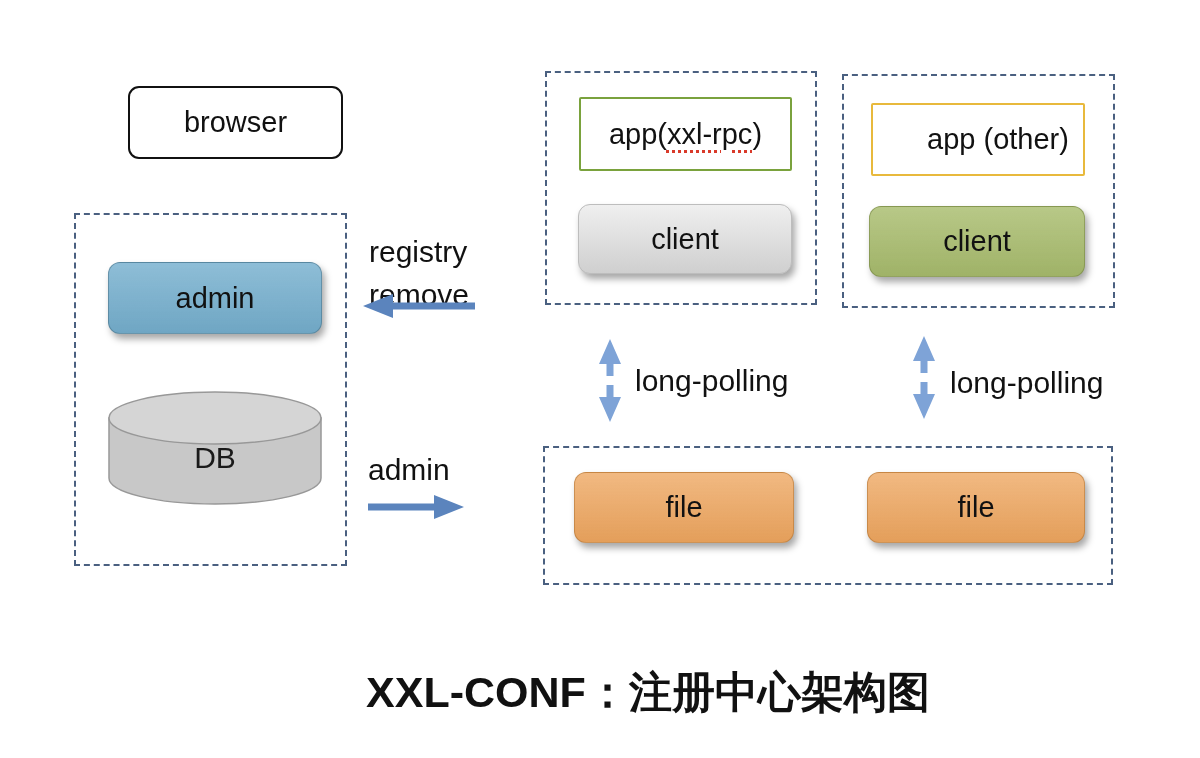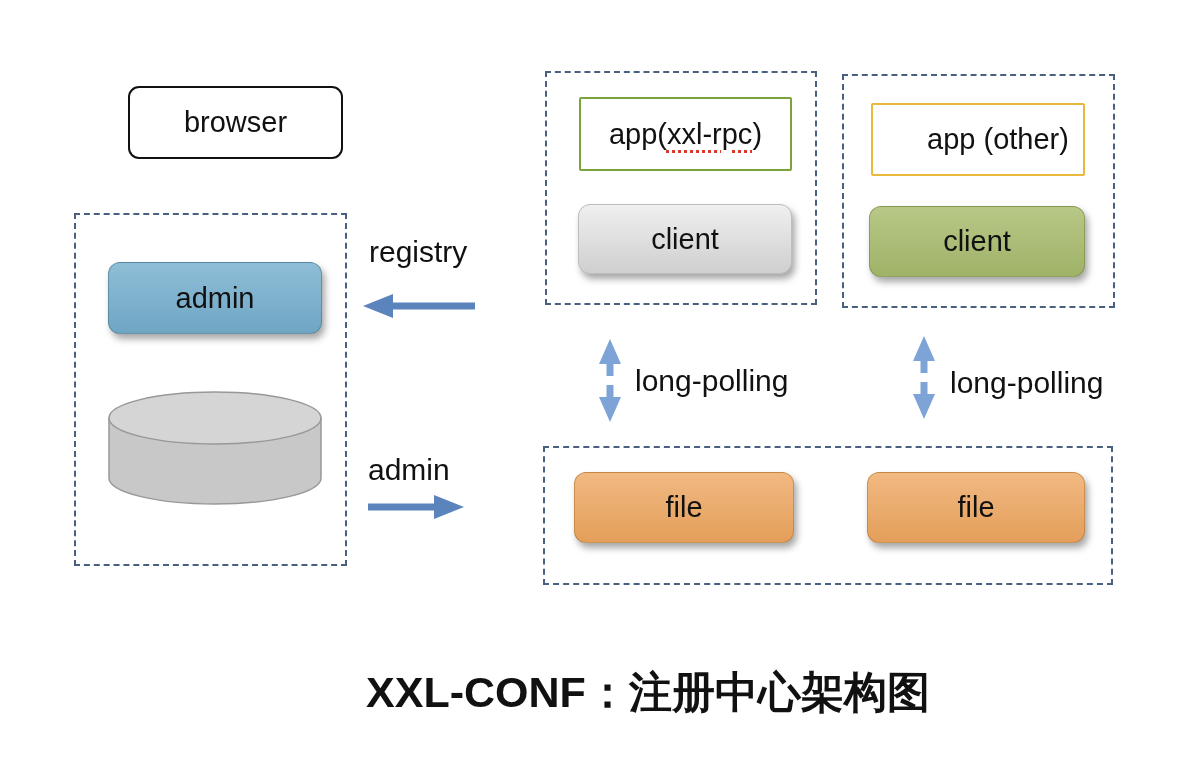--- a/index.html
+++ b/index.html
@@ -130,24 +130,26 @@
 
   <div class="node solid-node admin-node" style="left:108px; top:262px; width:214px; height:72px;">
     <span>admin</span>
   </div>
 
   <div class="abs" style="left:107px; top:389px; width:216px; height:118px;">
     <svg width="216" height="118" viewBox="0 0 216 118">
       <path d="M2,29 L2,89 A106,26 0 0 0 214,89 L214,29 Z" style="fill: var(--db-body, #c8c8c8); stroke: var(--db-stroke, #989898); stroke-width:1.5;"></path>
       <ellipse cx="108" cy="29" rx="106" ry="26" style="fill: var(--db-top, #d5d5d5); stroke: var(--db-stroke, #989898); stroke-width:1.5;"></ellipse>
     </svg>
+    <div class="db-label">DB</div>
   </div>
 
   <div class="flow-label" style="left:369px; top:206px;margin-top:24px;">
     <div>registry</div>
+    <div>remove</div>
   </div>
 
   <div class="abs" style="left:363px; top:293px;">
     <svg width="112" height="26" viewBox="0 0 112 26">
       <polygon points="0,13 30,1 30,25" style="fill: var(--arrow, #5b84bd);"></polygon>
       <rect x="27" y="9.5" width="85" height="7" style="fill: var(--arrow, #5b84bd);"></rect>
     </svg>
   </div>
 
   <div class="flow-label" style="left:368px; top:448px;">admin</div>

